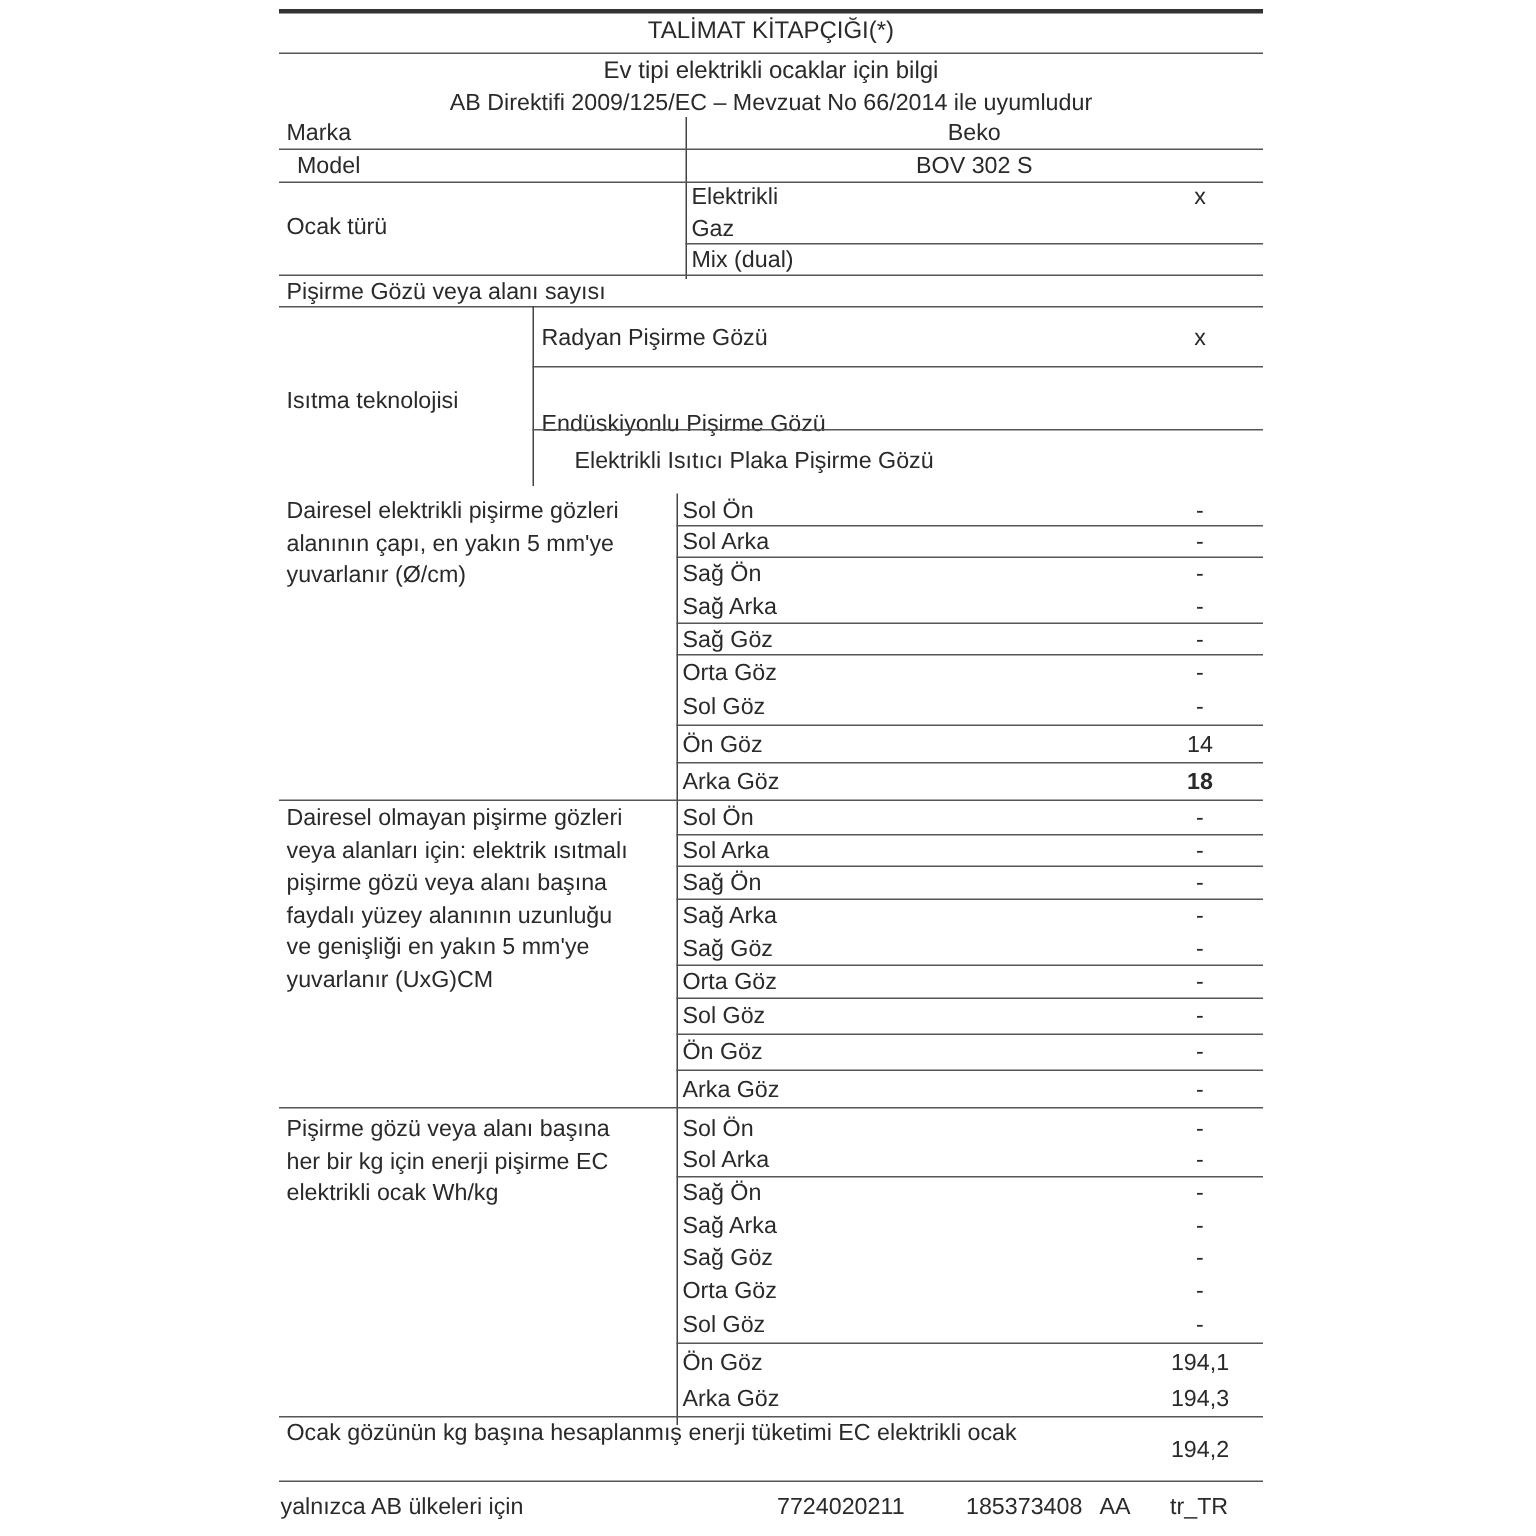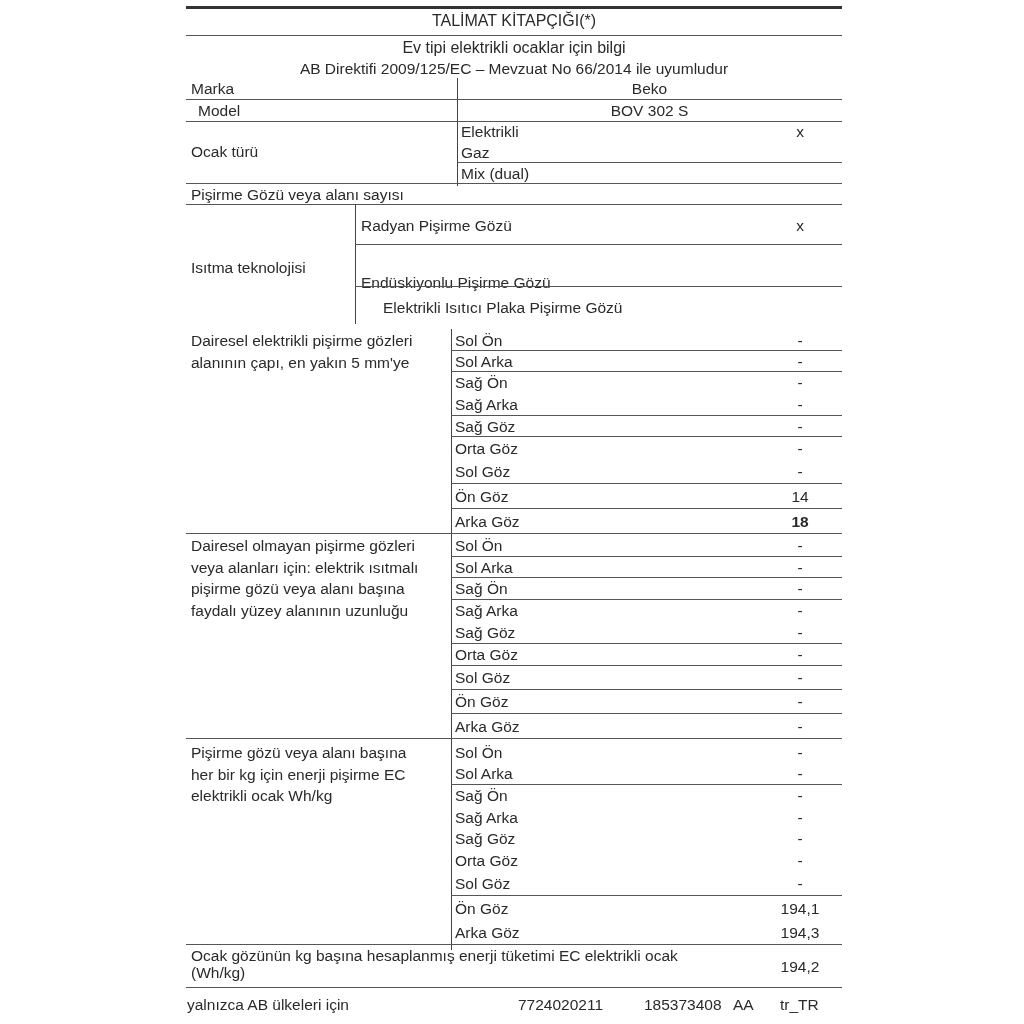--- a/index.html
+++ b/index.html
@@ -54,20 +54,21 @@
   <div class="abs" style="left:361px; top:259px;margin-top:16px;">Endüskiyonlu Pişirme Gözü</div>
   <div class="val" style="top:259px;"></div>
   <div class="hline" style="left:355px; width:487px; top:286px;"></div>
   <div class="abs" style="left:361px; top:300px;margin-left:22px;">Elektrikli Isıtıcı Plaka Pişirme Gözü</div>
   <div class="val" style="top:300px;"></div>
 
   <div class="vline" style="left:451px; top:329px; height:621px;"></div>
   <div class="para" style="left:191px; top:330px;">
     <div>Dairesel elektrikli pişirme gözleri</div>
     <div>alanının çapı, en yakın 5 mm'ye</div>
+    <div>yuvarlanır (Ø/cm)</div>
   </div>
   <div class="abs" style="left:455px; top:333px;">Sol Ön</div>
   <div class="val" style="top:333px;">-</div>
   <div class="hline" style="left:451px; width:391px; top:350px;"></div>
   <div class="abs" style="left:455px; top:354px;">Sol Arka</div>
   <div class="val" style="top:354px;">-</div>
   <div class="hline" style="left:451px; width:391px; top:371px;"></div>
   <div class="abs" style="left:455px; top:375px;">Sağ Ön</div>
   <div class="val" style="top:375px;">-</div>
   <div class="abs" style="left:455px; top:397px;">Sağ Arka</div>
@@ -86,20 +87,22 @@
   <div class="hline" style="left:451px; width:391px; top:508px;"></div>
   <div class="abs" style="left:455px; top:514px;">Arka Göz</div>
   <div class="val" style="top:514px;font-weight:bold;">18</div>
   <div class="hline" style="left:186px; width:656px; top:533px;"></div>
 
   <div class="para" style="left:191px; top:535px;">
     <div>Dairesel olmayan pişirme gözleri</div>
     <div>veya alanları için: elektrik ısıtmalı</div>
     <div>pişirme gözü veya alanı başına</div>
     <div>faydalı yüzey alanının uzunluğu</div>
+    <div>ve genişliği en yakın 5 mm'ye</div>
+    <div>yuvarlanır (UxG)CM</div>
   </div>
   <div class="abs" style="left:455px; top:538px;">Sol Ön</div>
   <div class="val" style="top:538px;">-</div>
   <div class="hline" style="left:451px; width:391px; top:556px;"></div>
   <div class="abs" style="left:455px; top:560px;">Sol Arka</div>
   <div class="val" style="top:560px;">-</div>
   <div class="hline" style="left:451px; width:391px; top:577px;"></div>
   <div class="abs" style="left:455px; top:581px;">Sağ Ön</div>
   <div class="val" style="top:581px;">-</div>
   <div class="hline" style="left:451px; width:391px; top:599px;"></div>
@@ -143,21 +146,20 @@
   <div class="val" style="top:876px;">-</div>
   <div class="hline" style="left:451px; width:391px; top:895px;"></div>
   <div class="abs" style="left:455px; top:901px;">Ön Göz</div>
   <div class="val" style="top:901px;">194,1</div>
   <div class="abs" style="left:455px; top:925px;">Arka Göz</div>
   <div class="val" style="top:925px;">194,3</div>
   <div class="hline" style="left:186px; width:656px; top:944px;"></div>
 
   <div class="para" style="left:191px; top:947px; line-height:17px;">
     <div>Ocak gözünün kg başına hesaplanmış enerji tüketimi EC elektrikli ocak</div>
-    <div>(Wh/kg)</div>
   </div>
   <div class="val" style="top:959px;">194,2</div>
   <div class="hline" style="left:186px; width:656px; top:987px;"></div>
 
   <div class="abs" style="left:187px; top:997px;">yalnızca AB ülkeleri için</div>
   <div class="abs" style="left:518px; top:997px;">7724020211</div>
   <div class="abs" style="left:644px; top:997px;">185373408</div>
   <div class="abs" style="left:733px; top:997px;">AA</div>
   <div class="abs" style="left:780px; top:997px;">tr_TR</div>
 </div>

